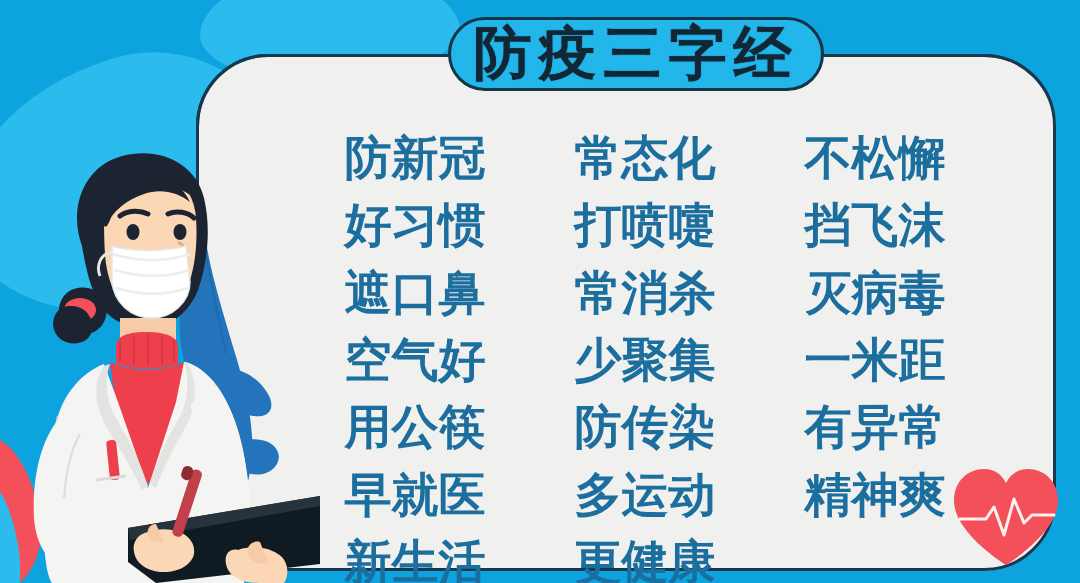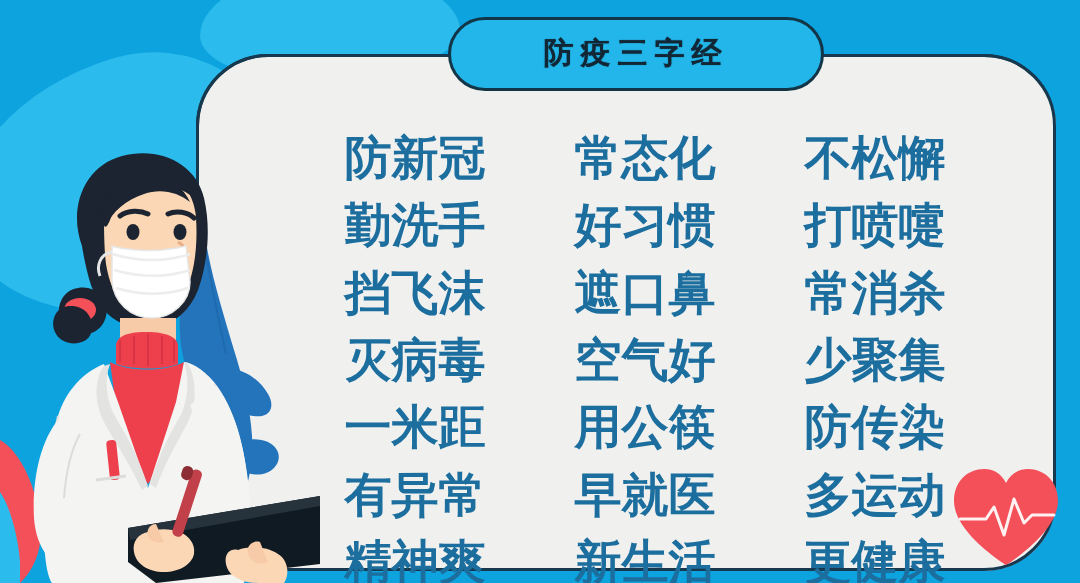--- a/index.html
+++ b/index.html
@@ -54,21 +54,21 @@
     position:absolute;
     left:448px; top:17px;
     width:376px; height:74px;
     background:#22B6EA;
     border:3px solid #123648;
     border-radius:40px;
     display:flex; align-items:center; justify-content:center;
     z-index:8;
   }
   #title-text{
-    font-size:30px;
+    font-size:58px;
     font-weight:bold;
     color:#122736;
     letter-spacing:7px;
     line-height:1;
     white-space:nowrap;
     text-shadow:0 0 1px #122736;
     transform:translateY(-1px);
   }
   
   #verses{
@@ -233,21 +233,20 @@
   </svg>
 
   <div id="title-pill">
     <div id="title-text">防疫三字经</div>
   </div>
 
   <div id="verses">
     <div class="phrase">防新冠</div>
     <div class="phrase">常态化</div>
     <div class="phrase">不松懈</div>
-    <div class="phrase">勤洗手</div>
     <div class="phrase">好习惯</div>
     <div class="phrase">打喷嚏</div>
     <div class="phrase">挡飞沫</div>
     <div class="phrase">遮口鼻</div>
     <div class="phrase">常消杀</div>
     <div class="phrase">灭病毒</div>
     <div class="phrase">空气好</div>
     <div class="phrase">少聚集</div>
     <div class="phrase">一米距</div>
     <div class="phrase">用公筷</div>

